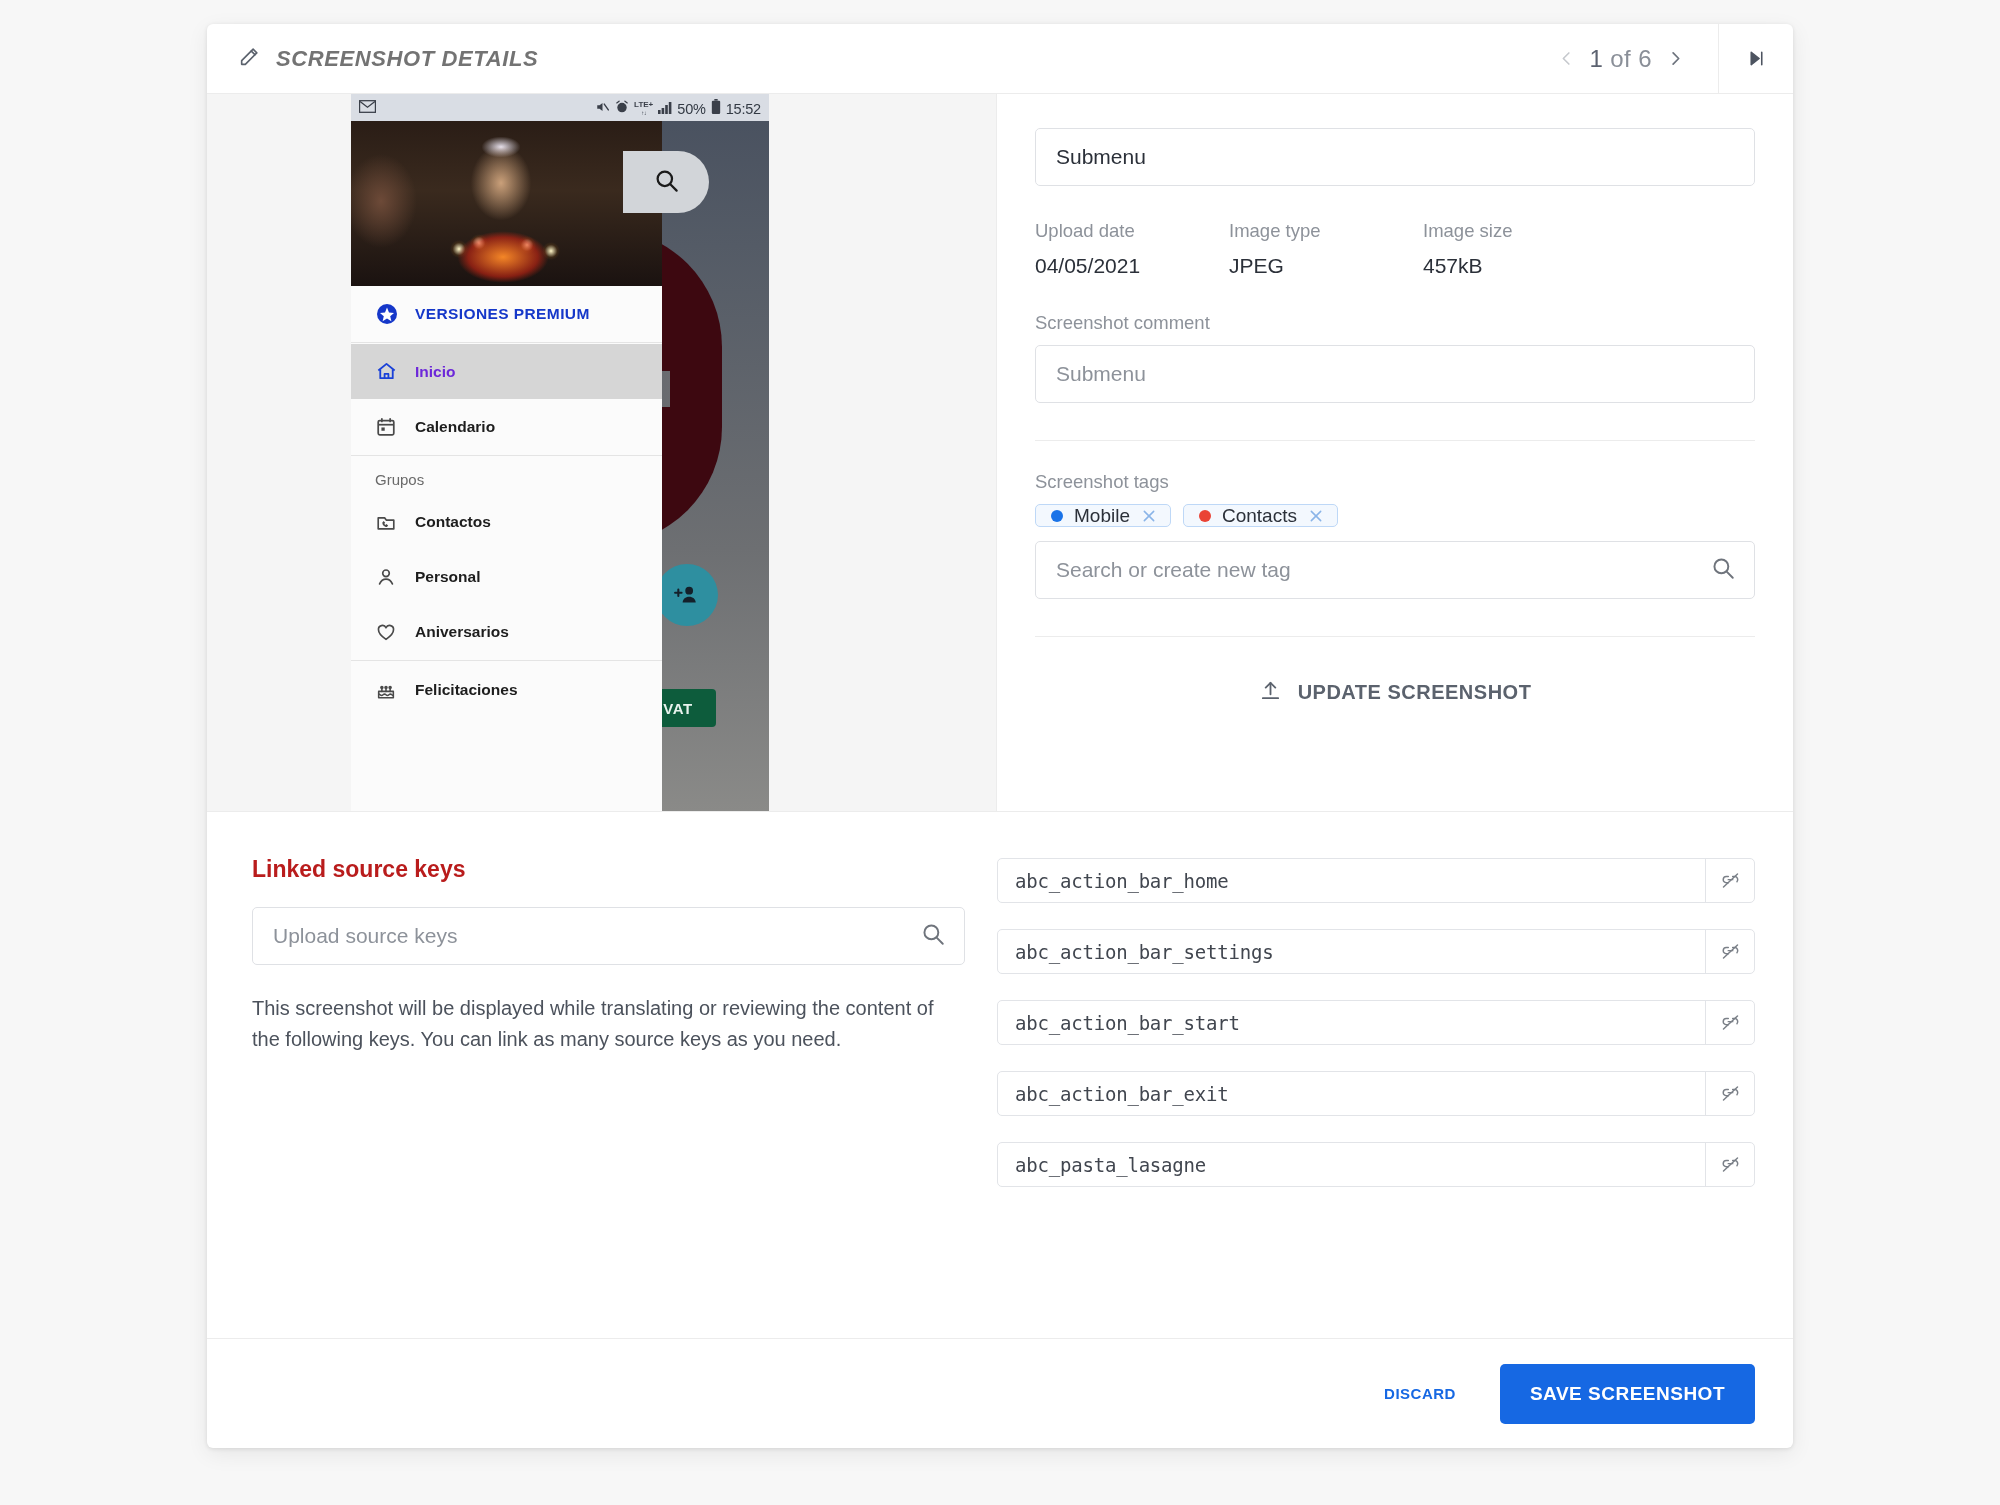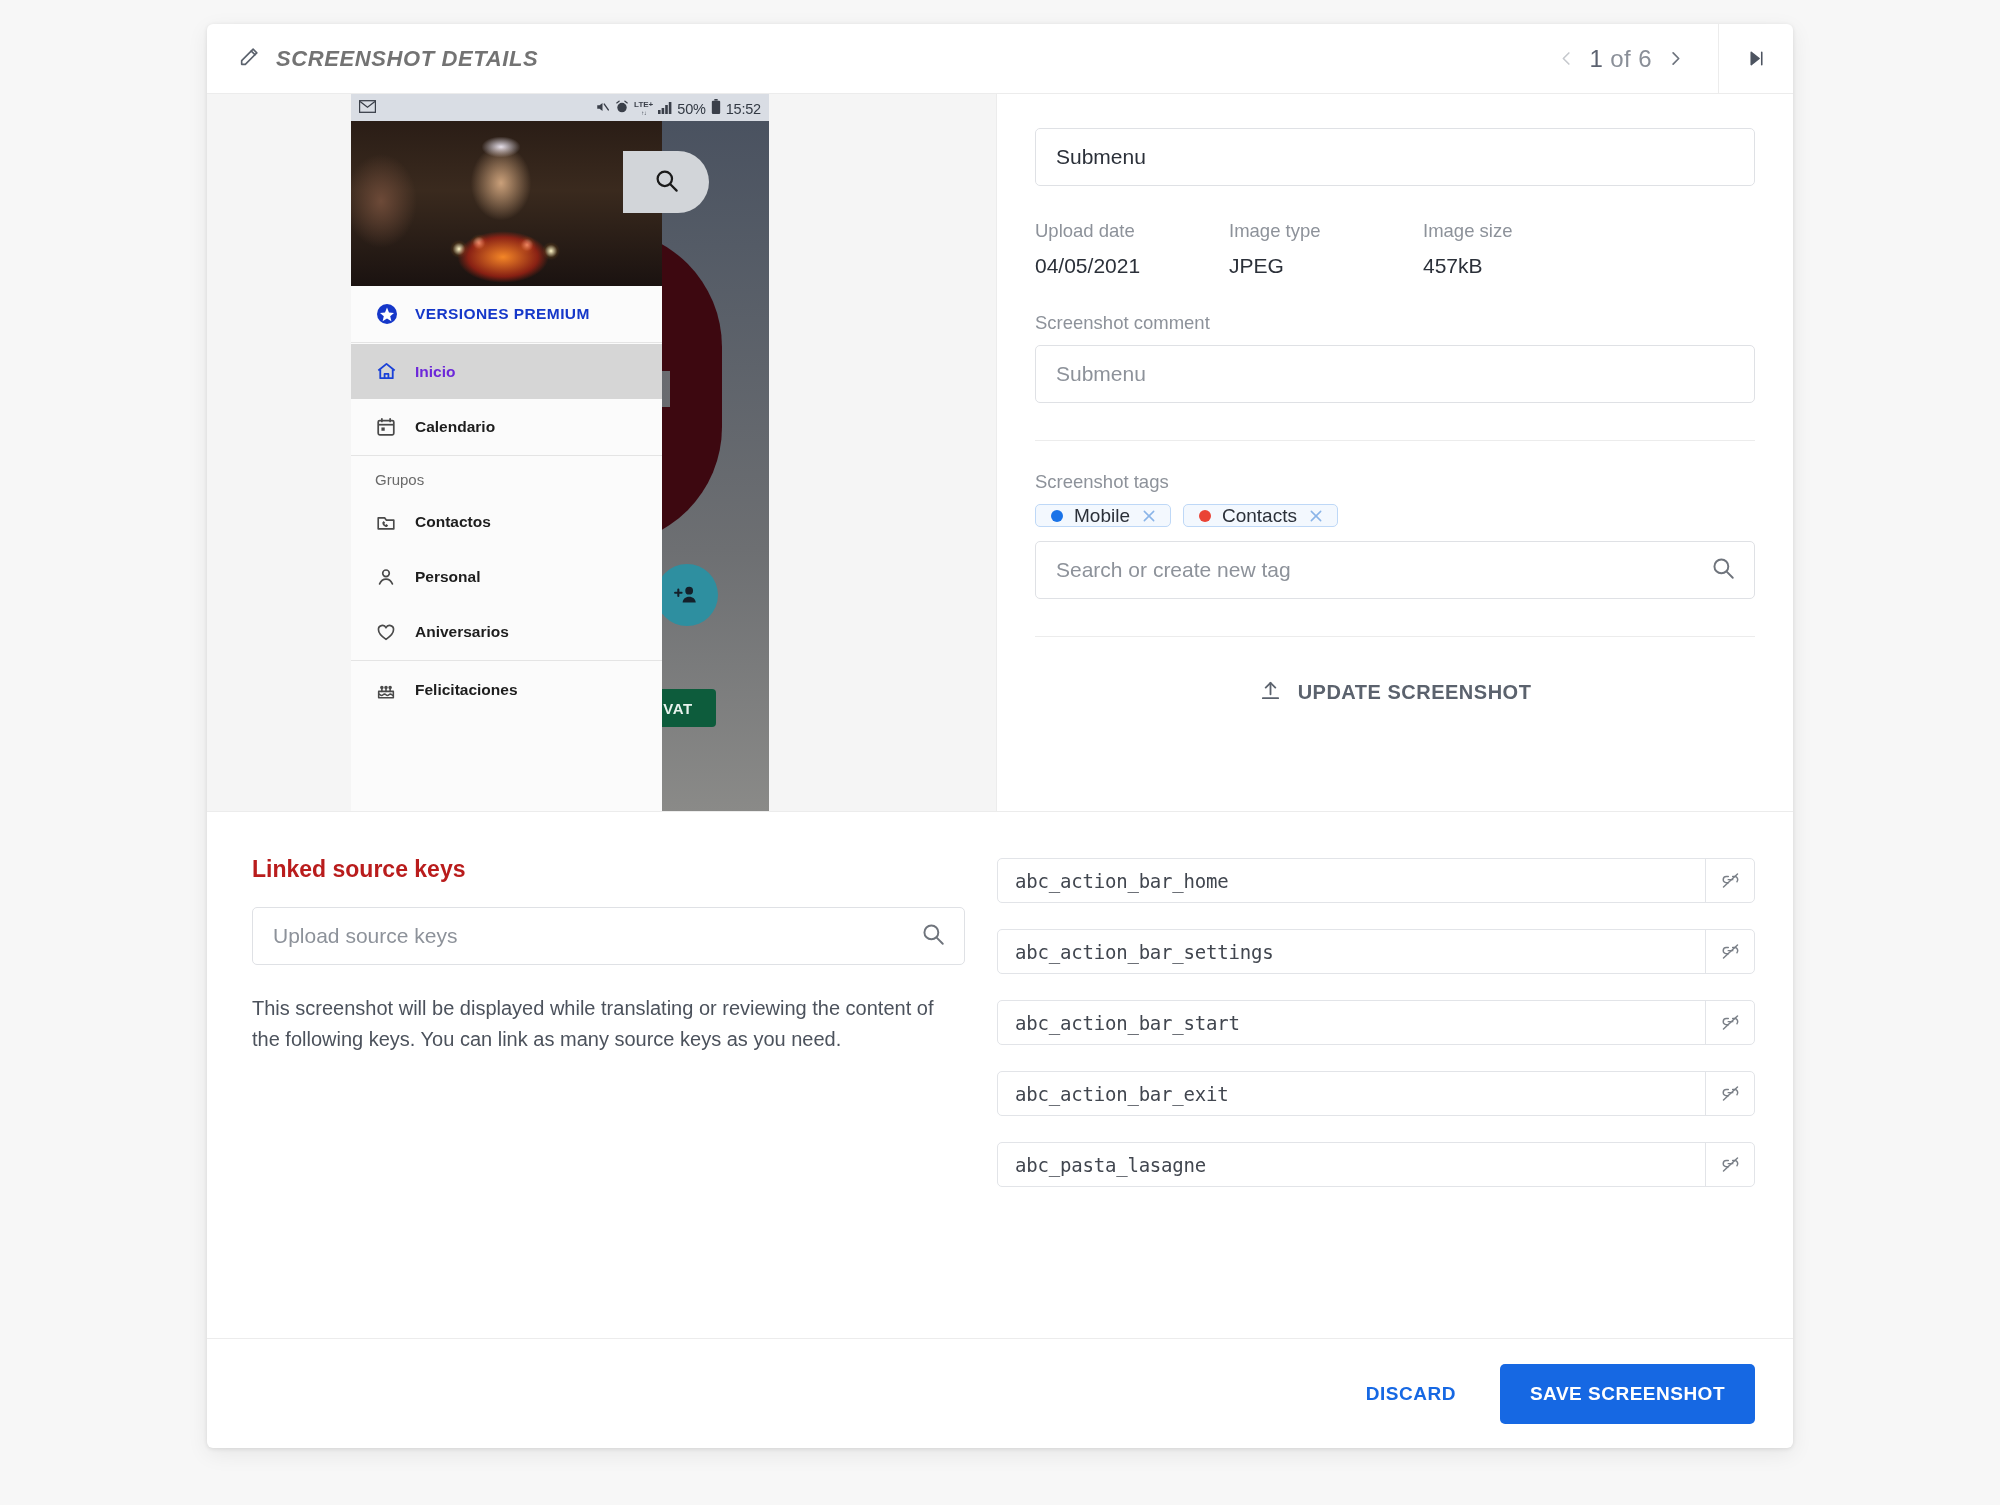--- a/index.html
+++ b/index.html
@@ -185,21 +185,21 @@
   }
 
   
   .footer {
     position:absolute; left:0; right:0; bottom:0; height:110px;
     border-top:1px solid #ececec;
     display:flex; align-items:center; justify-content:flex-end;
     gap:22px; padding-right:38px;
   }
   .btn-text {
-    font-size:19px; font-weight:bold; letter-spacing:.5px;
+    font-size:15px; font-weight:bold; letter-spacing:.5px;
     color:#1668e3; padding:14px 22px; cursor:pointer; background:none; border:none;
     font-family:inherit;
   }
   .btn-primary {
     font-size:19px; font-weight:bold; letter-spacing:.5px;
     color:#fff; background:#1668e3; border:none; border-radius:5px;
     height:60px; padding:0 30px; cursor:pointer; font-family:inherit;
   }
 </style>
 </head>

